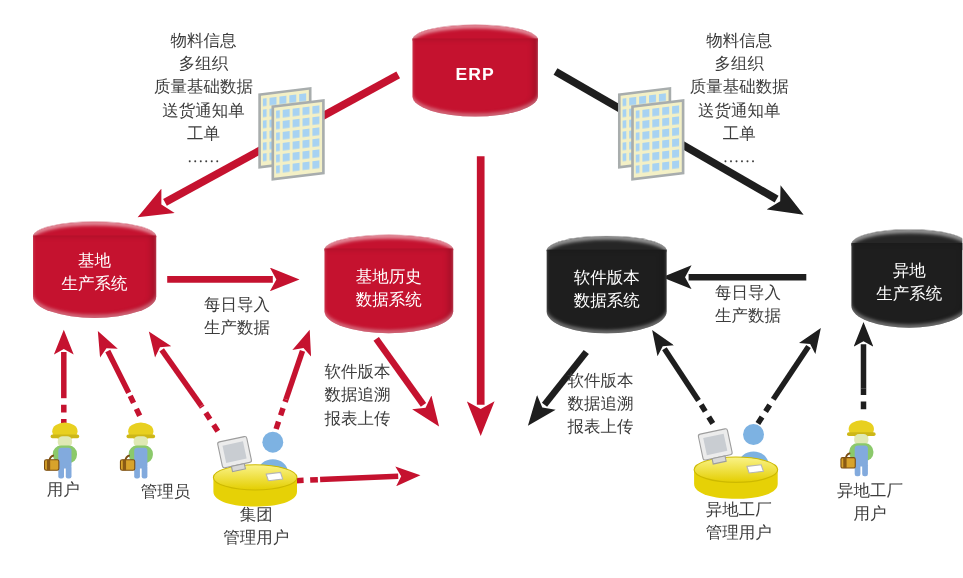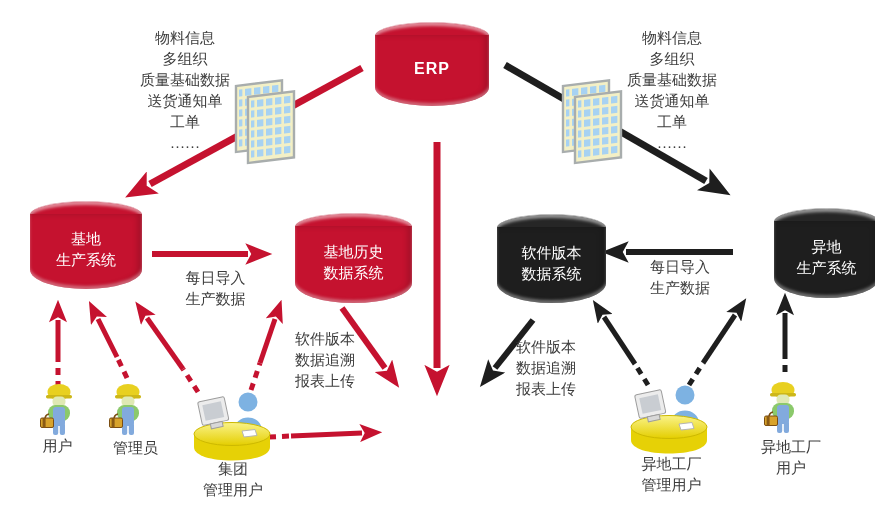--- a/index.html
+++ b/index.html
@@ -141,21 +141,21 @@
   </svg>
 
   <div class="cyl red" style="left:375px;top:22px;width:114px;height:84px;">
     <div class="top"></div>
       <div class="body"></div>
     <div class="lab big">
         <span>ERP</span>
       </div>
   </div>
 
-  <div class="cyl red" style="left:30px;top:201px;width:112px;height:88px;">
+  <div class="cyl red" style="left:30px;top:201px;width:112px;height:88px;font-family:Liberation Serif, serif;">
     <div class="top"></div>
       <div class="body"></div>
     <div class="lab">
       <span>基地</span>
       <span>生产系统</span>
     </div>
   </div>
 
   <div class="cyl red" style="left:295px;top:213px;width:117px;height:90px;">
     <div class="top"></div>
@@ -223,21 +223,21 @@
   <div class="txt" style="left:500px;top:337px;width:92px;">
     <span>软件版本</span>
     <span>数据追溯</span>
     <span>报表上传</span>
   </div>
 
   <div class="txt" style="left:25px;top:436px;width:65px;">
     <span>用户</span>
   </div>
 
-  <div class="txt" style="left:98px;top:438px;width:75px;">
+  <div class="txt" style="left:98px;top:438px;width:75px;text-align:right;">
     <span>管理员</span>
   </div>
 
   <div class="txt" style="left:188px;top:459px;width:90px;">
     <span>集团</span>
     <span>管理用户</span>
   </div>
 
   <div class="txt" style="left:624px;top:454px;width:95px;">
     <span>异地工厂</span>

